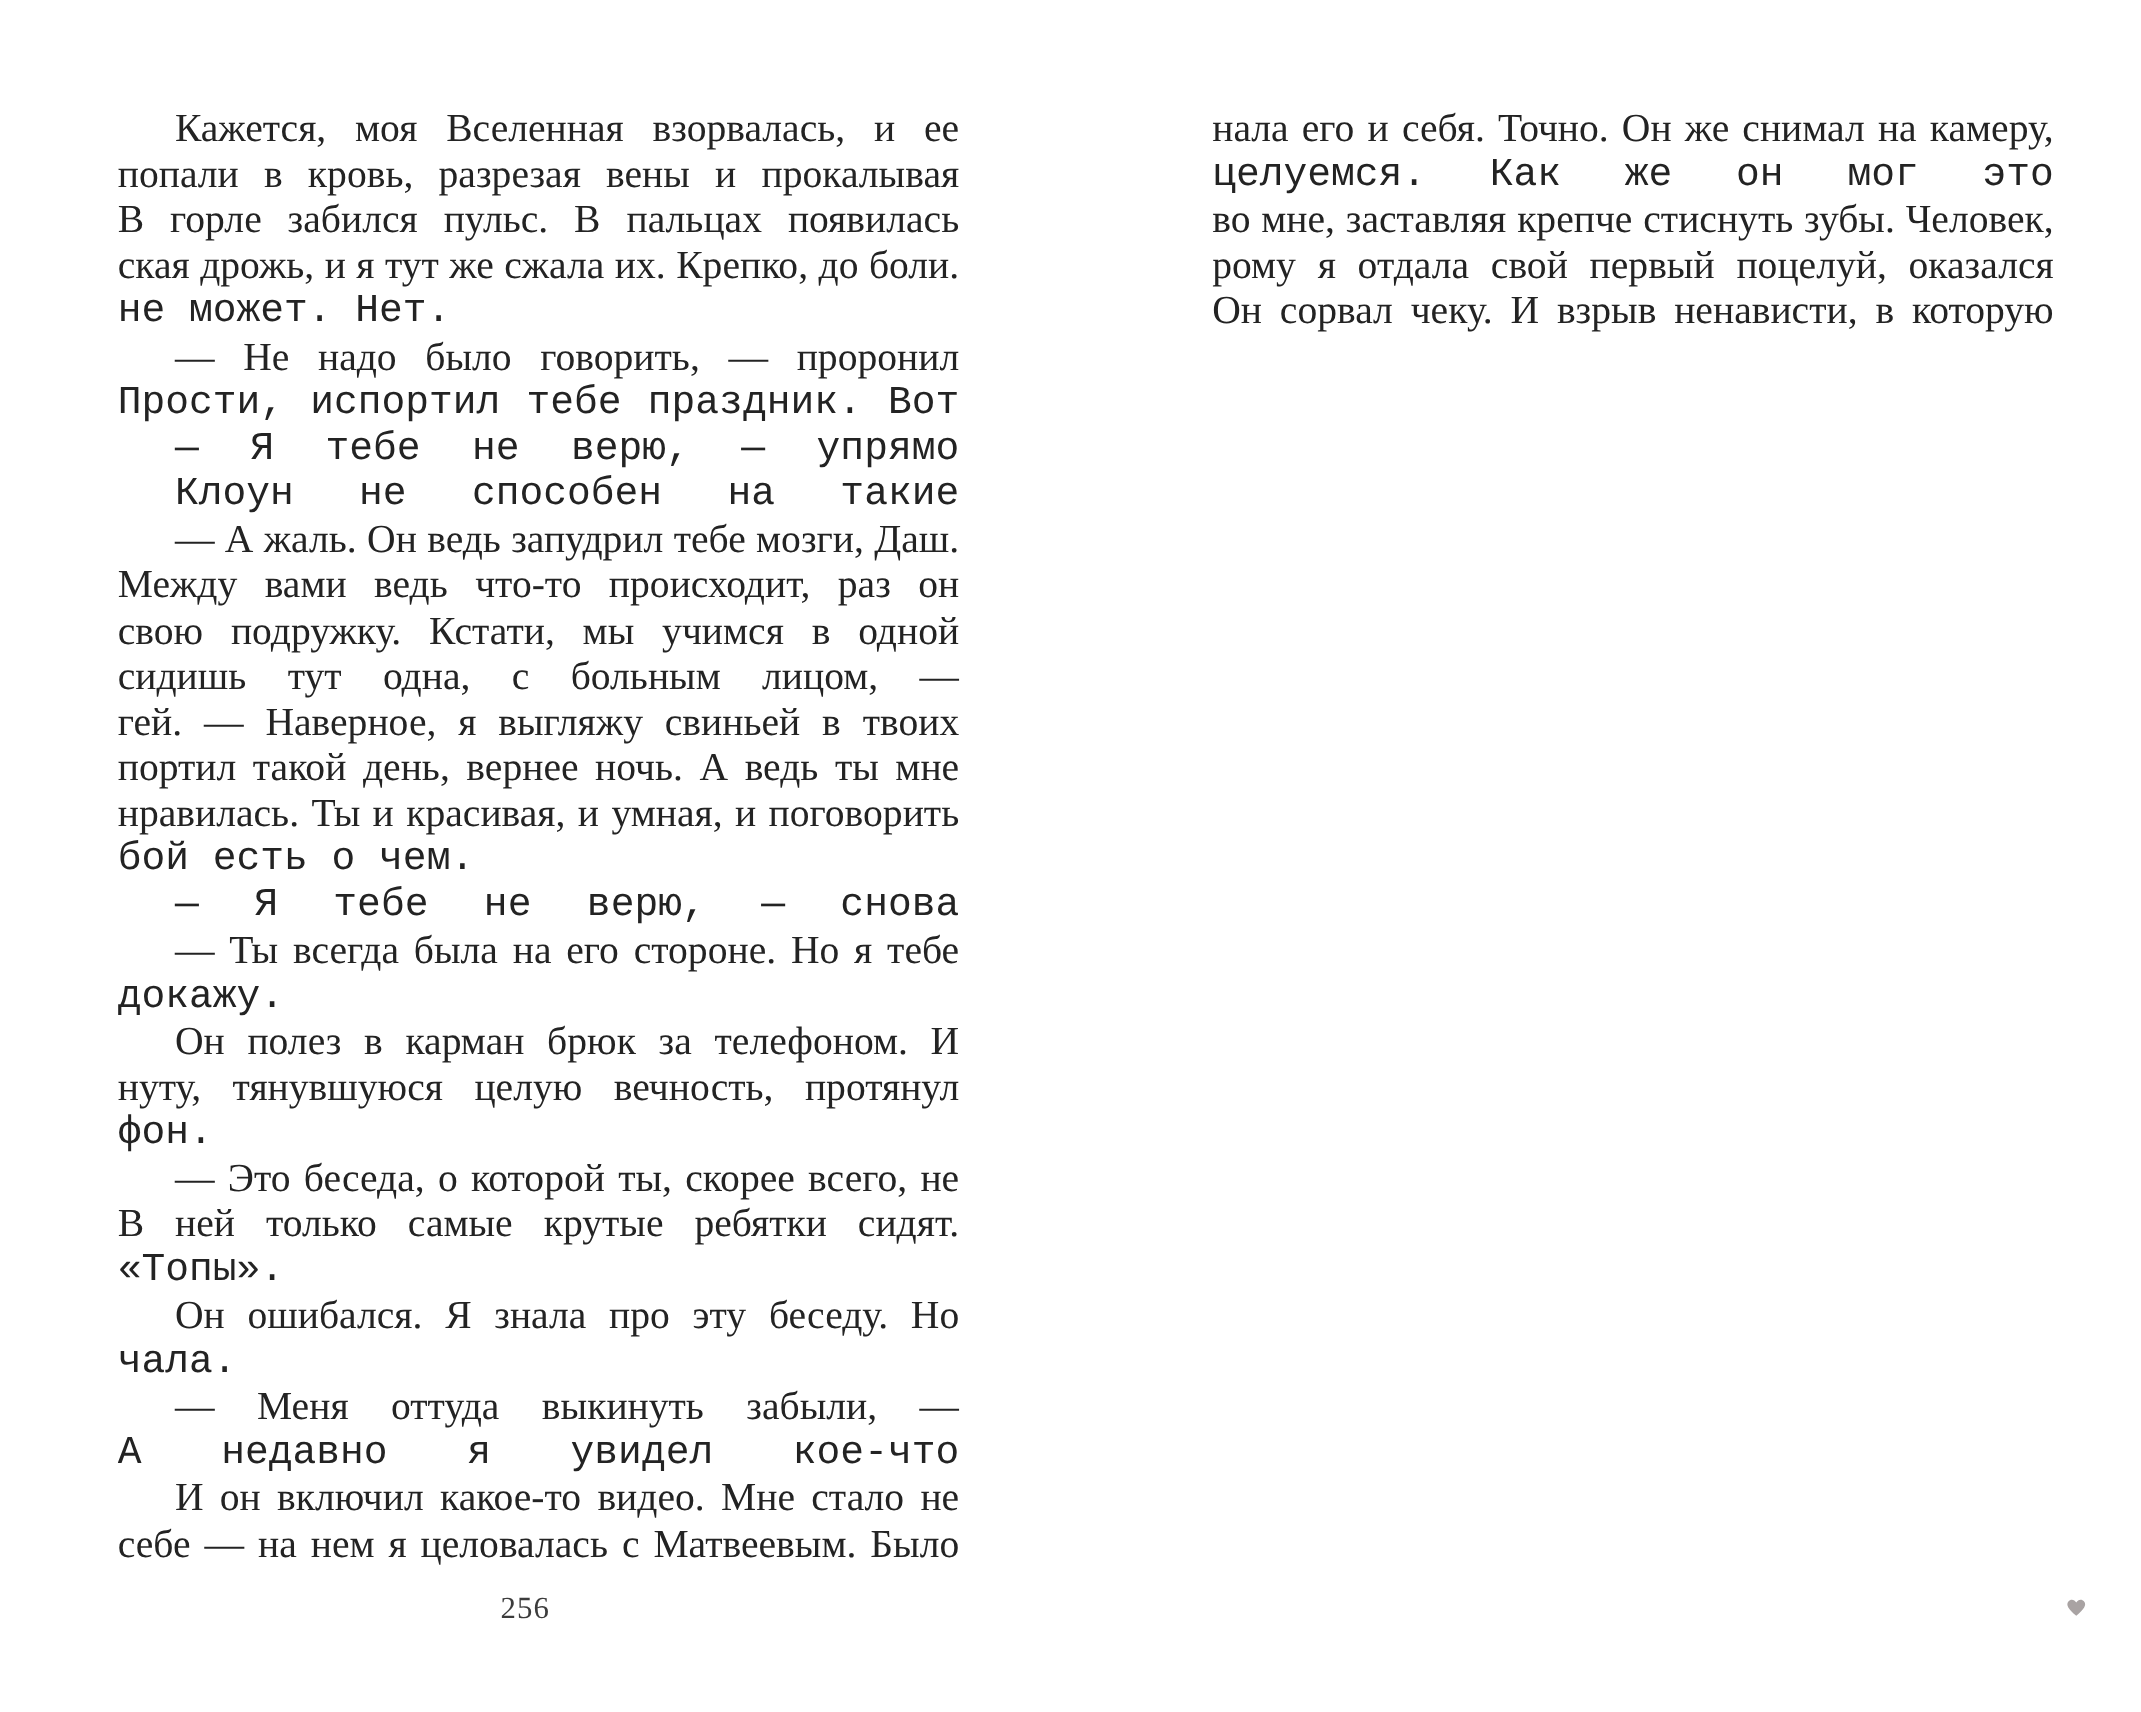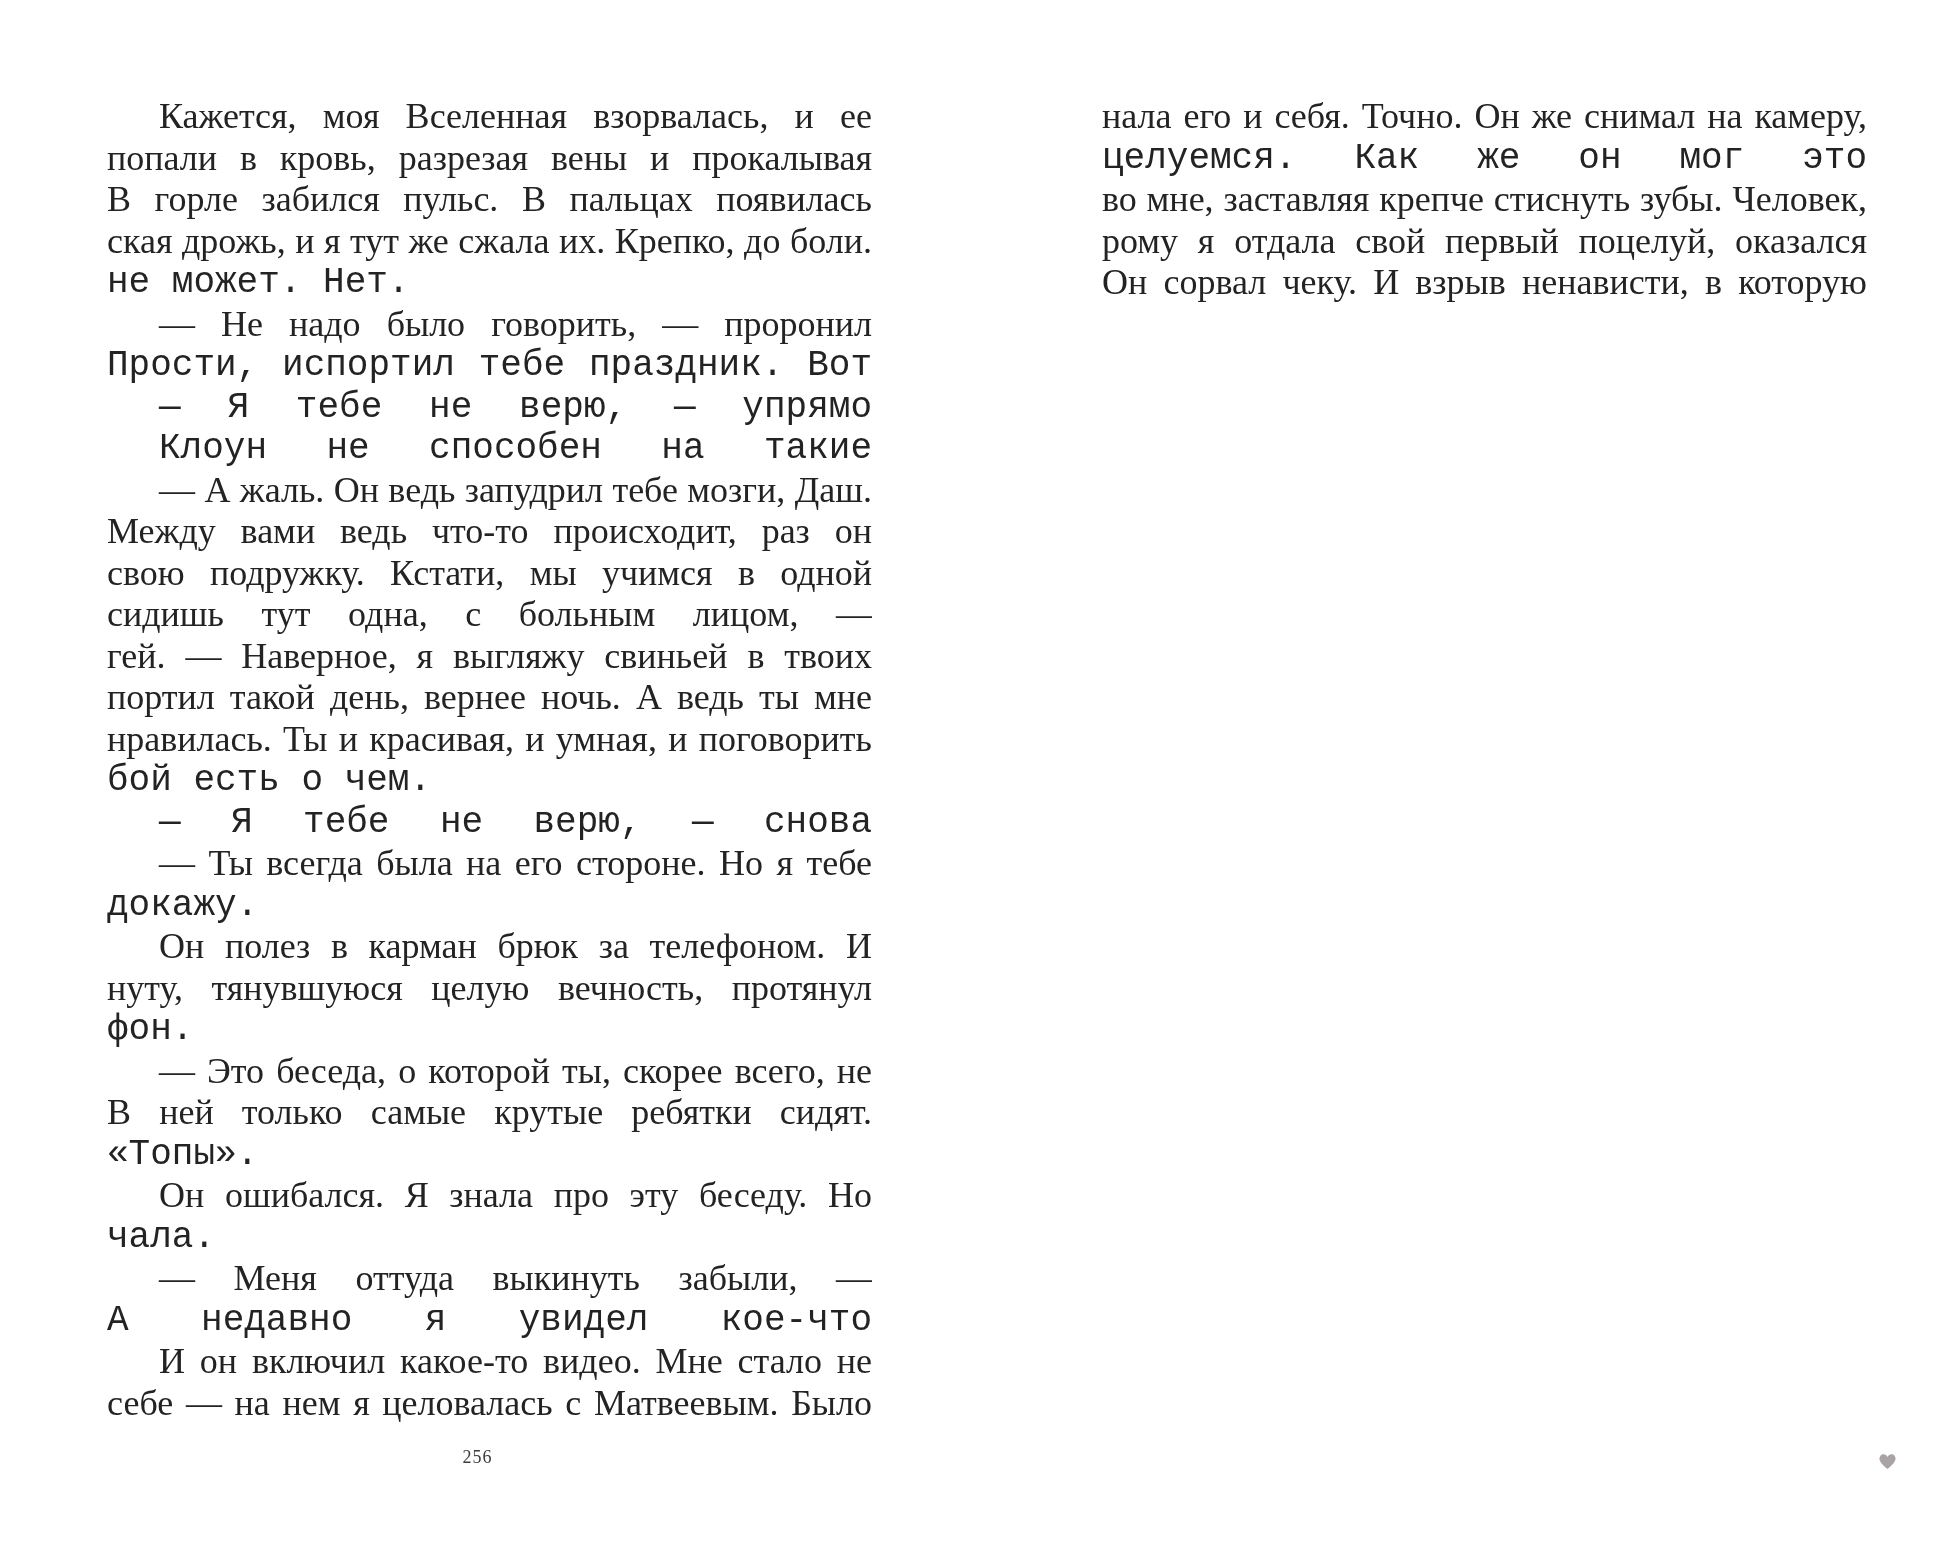--- a/index.html
+++ b/index.html
@@ -40,21 +40,21 @@
   }
   .line.indent {
     padding-left: 52px;
   }
   .page-number {
     position: absolute;
     left: 95px;
     top: 1447px;
     width: 765px;
     text-align: center;
-    font-size: 18px;
+    font-size: 28px;
     letter-spacing: 1px;
   }
   .heart-btn {
     position: absolute;
     left: 1874px;
     top: 1447px;
     width: 26px;
     height: 26px;
     background: none;
     border: none;

